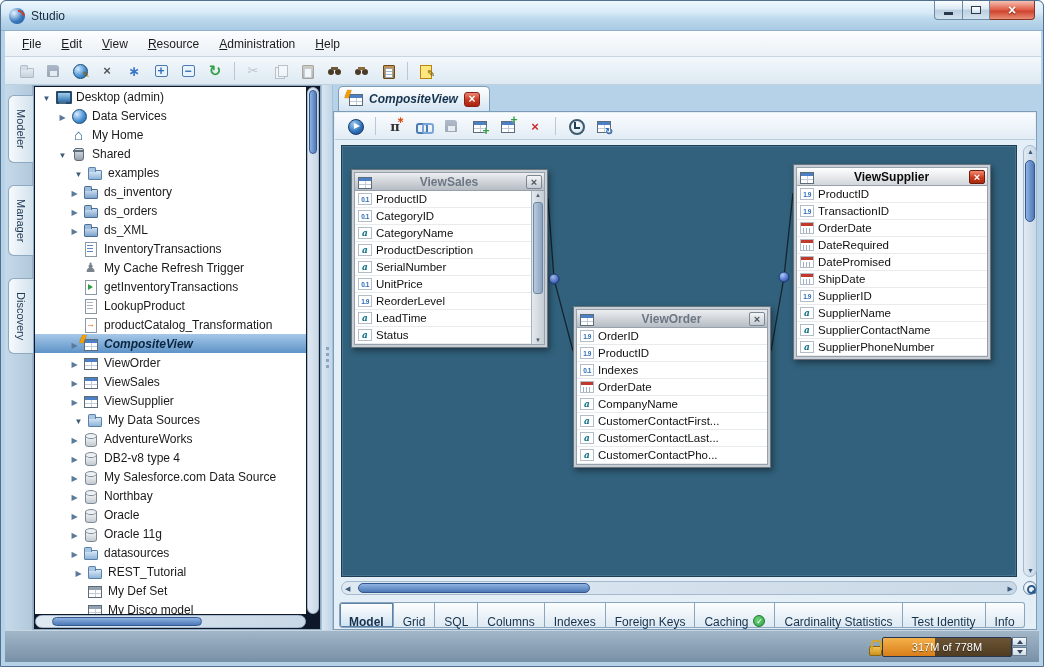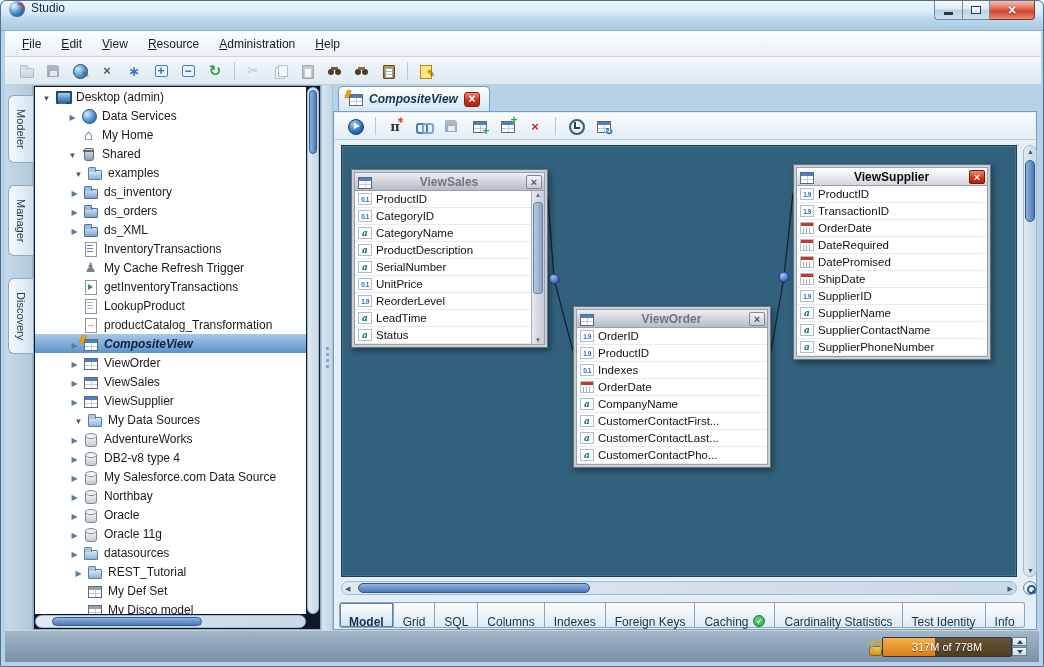--- a/index.html
+++ b/index.html
@@ -2,21 +2,21 @@
 <html><head>
 <meta charset="utf-8">
 <style>
   *{box-sizing:border-box;margin:0;padding:0}
   html,body{width:1044px;height:667px;overflow:hidden}
   body{font-family:"Liberation Sans","DejaVu Sans",sans-serif;font-size:12px}
   button{font:inherit;cursor:default}
   .win{position:relative;width:1044px;height:667px;background:#b5d2e8;border:1px solid #51708f;border-radius:6px 6px 0 0;overflow:hidden}
 
   
-  .titlebar{position:absolute;left:0;top:0;right:0;height:30px;background:linear-gradient(#eef7fd,#d7eaf7 40%,#bcd8ec 62%,#a9cbe4);border-bottom:1px solid #8fb0cc;display:flex;align-items:flex-start;padding-left:8px;gap:6px;border-radius:6px 6px 0 0}
+  .titlebar{position:absolute;left:0;top:0;right:0;height:30px;background:linear-gradient(#eef7fd,#d7eaf7 40%,#bcd8ec 62%,#a9cbe4);border-bottom:1px solid #8fb0cc;display:flex;align-items:center;padding-left:8px;gap:6px;border-radius:6px 6px 0 0}
   .applogo{width:16px;height:16px;border-radius:50%;background:radial-gradient(circle at 5px 5px,#eaf5ff,#3a7abf 55%,#1c4f8a);position:relative;flex:none}
   .applogo::after{content:"";position:absolute;left:3px;top:2px;width:9px;height:9px;border:2px solid transparent;border-top-color:#d03a2a;border-radius:50%;transform:rotate(40deg)}
   .apptitle{font-size:12px;color:#15283a}
   .wctrl{position:absolute;right:8px;top:0;display:flex}
   .wbtn{height:19px;border:1px solid #6d8aa5;border-top:none;background:linear-gradient(#fdfeff,#dae8f3 45%,#bccfe0 52%,#d3e3f0);display:flex;align-items:center;justify-content:center;padding:0}
   .wbtn.min{width:29px;border-radius:0 0 0 4px}
   .wbtn.max{width:27px;border-left:none}
   .wbtn.close{width:45px;border-left:none;border-radius:0 0 4px 0;background:linear-gradient(#f5c0b3,#e4705a 40%,#cf4530 58%,#e98f76);border-color:#8a3425}
   .g-minbar{width:9px;height:3px;background:#2a3a4a;margin-top:7px}
   .g-maxbox{width:10px;height:8px;border:1px solid #2a3a4a;background:linear-gradient(#fff,#cfe0ee)}
@@ -93,21 +93,21 @@
   .i-lock::after{content:"";position:absolute;left:4px;top:0;width:7px;height:8px;border:2px solid #d4a62c;border-bottom:none;border-radius:4px 4px 0 0}
 
   
   .sidetabs{position:absolute;left:4px;top:84px;width:28px;bottom:36px;background:linear-gradient(90deg,#c6d9e9,#b2c9dc);border-right:1px solid #9ab2c8;display:flex;flex-direction:column;align-items:flex-start;gap:22px;padding-top:10px}
   .stab{writing-mode:vertical-rl;width:25px;padding:13px 0;display:flex;align-items:center;justify-content:center;background:linear-gradient(90deg,#f7fafc,#d2e2ee);border:1px solid #8fa9c0;border-right:none;border-radius:6px 0 0 6px;font-size:11px;color:#1f3a55;margin-left:3px}
 
   
   .treepanel{position:absolute;left:32px;top:84px;width:288px;bottom:36px;background:#0f172a;border:1px solid #8fa9c0}
   .tree{position:absolute;left:1px;top:1px;right:14px;bottom:15px;overflow:hidden;background:#fff}
   .trow{height:19px;display:flex;align-items:center;gap:3px;white-space:nowrap}
-  .lvl0{padding-left:6px}.lvl1{padding-left:32px}.lvl2{padding-left:38px}.lvl3{padding-left:34px}
+  .lvl0{padding-left:6px}.lvl1{padding-left:22px}.lvl2{padding-left:38px}.lvl3{padding-left:34px}
   .exp{width:11px;flex:none;text-align:center;color:#5a7a9a}
   .exp.closed::before{content:"▶";font-size:8px}
   .exp.open::before{content:"▼";font-size:8px;color:#3d5a78}
   .tlabel{font-size:12px;color:#1a1a1a;padding:1px 3px}
   .trow.sel{background:linear-gradient(#a6c8e8,#5e93c8)}
   .trow.sel .tlabel{font-weight:bold;font-style:italic;color:#0a2540}
 
   
   .sbtrack{background:linear-gradient(90deg,#dfe9f2,#c9d8e6);border:1px solid #a5bacc;border-radius:7px;position:absolute}
   .sbthumb{position:absolute;background:linear-gradient(90deg,#8fb2e0,#4d79b8);border:1px solid #33588f;border-radius:6px}

